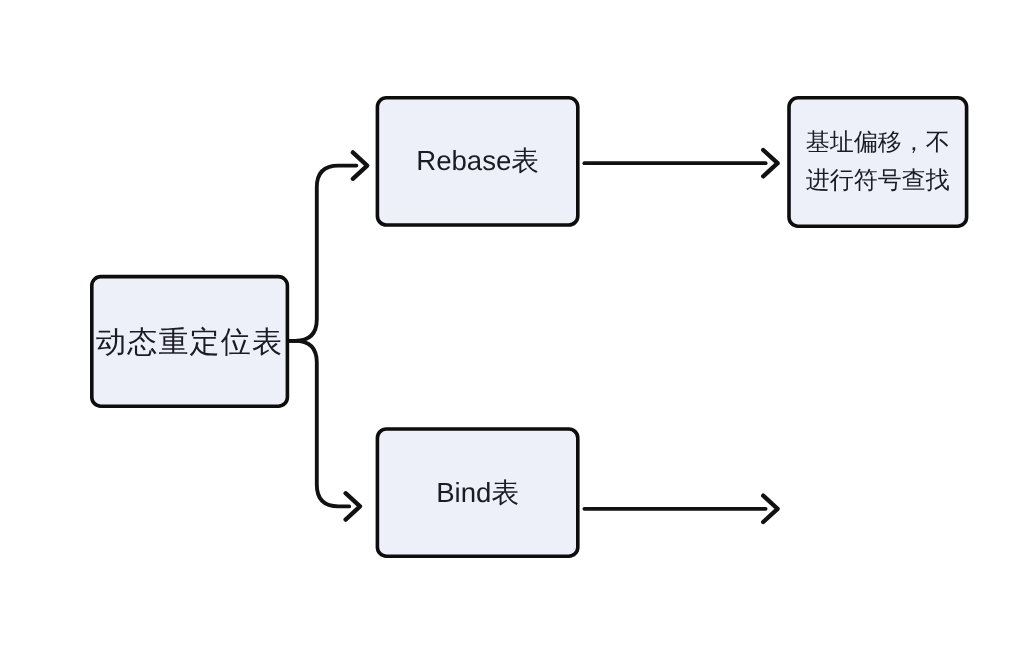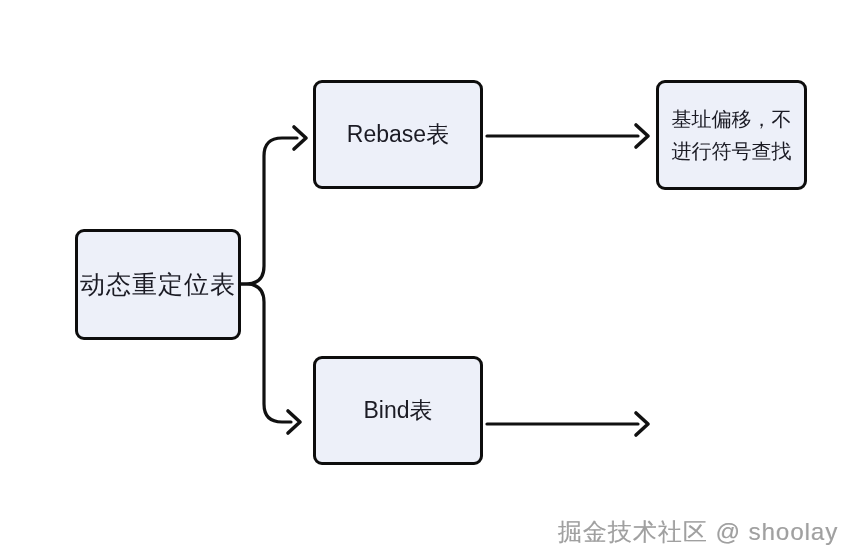--- a/index.html
+++ b/index.html
@@ -105,15 +105,14 @@
 
   <div class="node node-mid node-bind">
     <span>Bind表</span>
   </div>
 
   <div class="node node-result node-result-top">
     <span>基址偏移，不进行符号查找</span>
   </div>
 
 
-  <div class="watermark">掘金技术社区 @ shoolay</div>
 
 </div>
 
 </body></html>

